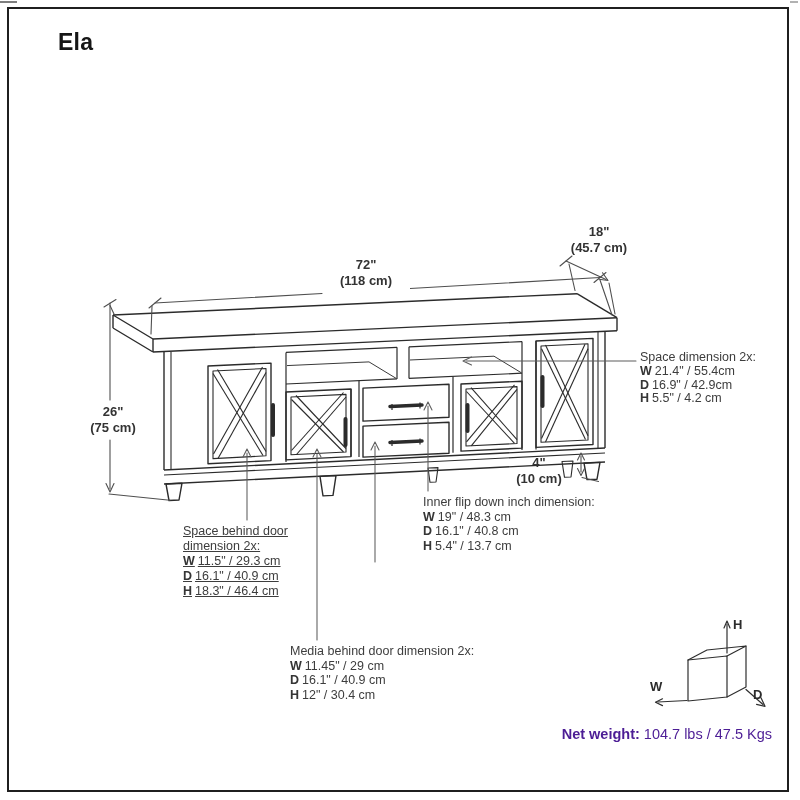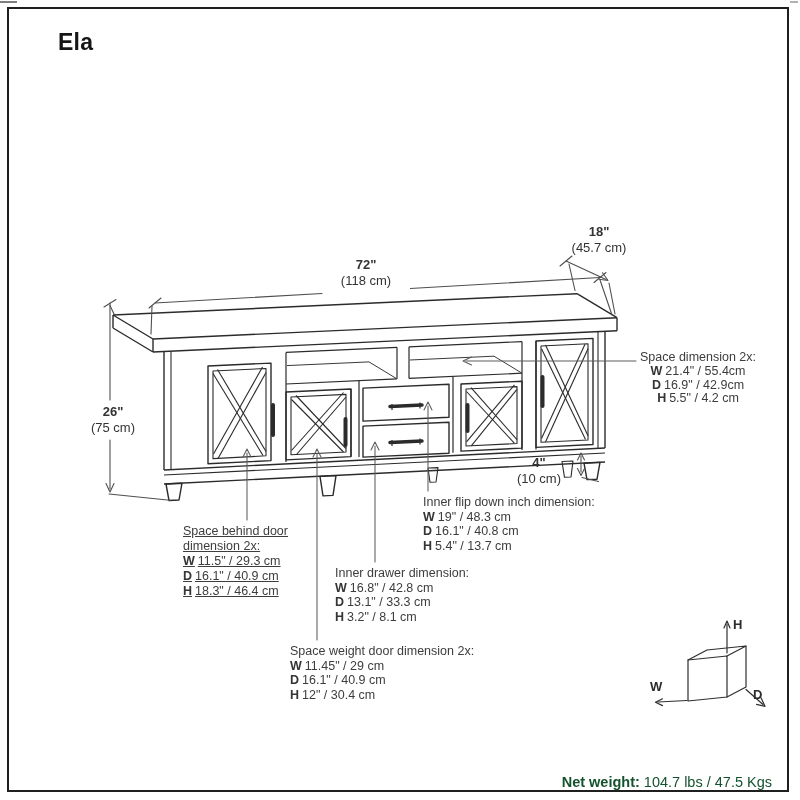--- a/index.html
+++ b/index.html
@@ -3,35 +3,35 @@
 <meta charset="utf-8">
 <style>
   html,body{margin:0;padding:0;background:#fff;}
   #stage{position:relative;width:800px;height:800px;background:#fff;overflow:hidden;
          font-family:"Liberation Sans","DejaVu Sans",sans-serif;}
   #frame{position:absolute;left:7px;top:7px;width:778px;height:781px;border:2px solid #1f1f1f;}
   #art{position:absolute;left:0;top:0;z-index:1;}
   .txt{position:absolute;z-index:2;}
   #title{left:58px;top:28px;font-size:23px;font-weight:bold;color:#161616;line-height:29px;letter-spacing:.2px;}
   .dim{color:#333;font-size:13px;line-height:16px;text-align:center;font-weight:bold;}
-  .dim .metric{font-weight:normal;}
+  .dim .metric{font-weight:bold;}
   .bgw{background:#fff;}
   #dim-width{left:322px;top:257px;width:88px;}
   #dim-depth{left:551px;top:224px;width:96px;}
   #dim-height{left:85px;top:404px;width:56px;}
   #dim-legs{left:500px;top:455px;width:78px;}
   .callout{color:#3d3d3d;font-size:12.5px;line-height:14.5px;}
   .callout .ct{margin-bottom:0px;}
   .callout b{font-weight:bold;margin-right:3px;color:#353535;}
-  #co-shelf{left:640px;top:351px;line-height:13.8px;text-align:center;}
+  #co-shelf{left:640px;top:351px;line-height:13.8px;}
   #co-behind-tall{left:183px;top:524px;line-height:15px;text-decoration:underline;}
   #co-flip{left:423px;top:495px;}
   #co-drawer{left:335px;top:566px;}
   #co-behind-short{left:290px;top:644px;}
-  #net-weight{right:28px;top:774px;font-size:14.5px;color:#14532d;}
+  #net-weight{right:28px;top:726px;font-size:14.5px;color:#4c1d95;}
   #net-weight b{font-weight:bold;}
   .axis-label{font-size:13px;font-weight:bold;color:#2c2c2c;}
   #ax-h{left:733px;top:617px;} #ax-w{left:650px;top:679px;} #ax-d{left:753px;top:687px;}
 </style>
 </head>
 <body>
 
 <div id="stage">
   <div id="frame"></div>
 
@@ -274,29 +274,23 @@
     <div><b>H</b><span>18.3" / 46.4 cm</span></div>
   </div>
 
   <div id="co-flip" class="txt callout">
     <div class="ct">Inner flip down inch dimension:</div>
     <div><b>W</b><span>19" / 48.3 cm</span></div>
     <div><b>D</b><span>16.1" / 40.8 cm</span></div>
     <div><b>H</b><span>5.4" / 13.7 cm</span></div>
   </div>
 
-  <div id="co-drawer" class="txt callout">
-    <div class="ct">Inner drawer dimension:</div>
-    <div><b>W</b><span>16.8" / 42.8 cm</span></div>
-    <div><b>D</b><span>13.1" / 33.3 cm</span></div>
-    <div><b>H</b><span>3.2" / 8.1 cm</span></div>
-  </div>
 
   <div id="co-behind-short" class="txt callout">
-    <div class="ct">Space weight door dimension 2x:</div>
+    <div class="ct">Media behind door dimension 2x:</div>
     <div><b>W</b><span>11.45" / 29 cm</span></div>
     <div><b>D</b><span>16.1" / 40.9 cm</span></div>
     <div><b>H</b><span>12" / 30.4 cm</span></div>
   </div>
 
   <div id="ax-h" class="txt axis-label">H</div>
   <div id="ax-w" class="txt axis-label">W</div>
   <div id="ax-d" class="txt axis-label">D</div>
 
   <div id="net-weight" class="txt">

